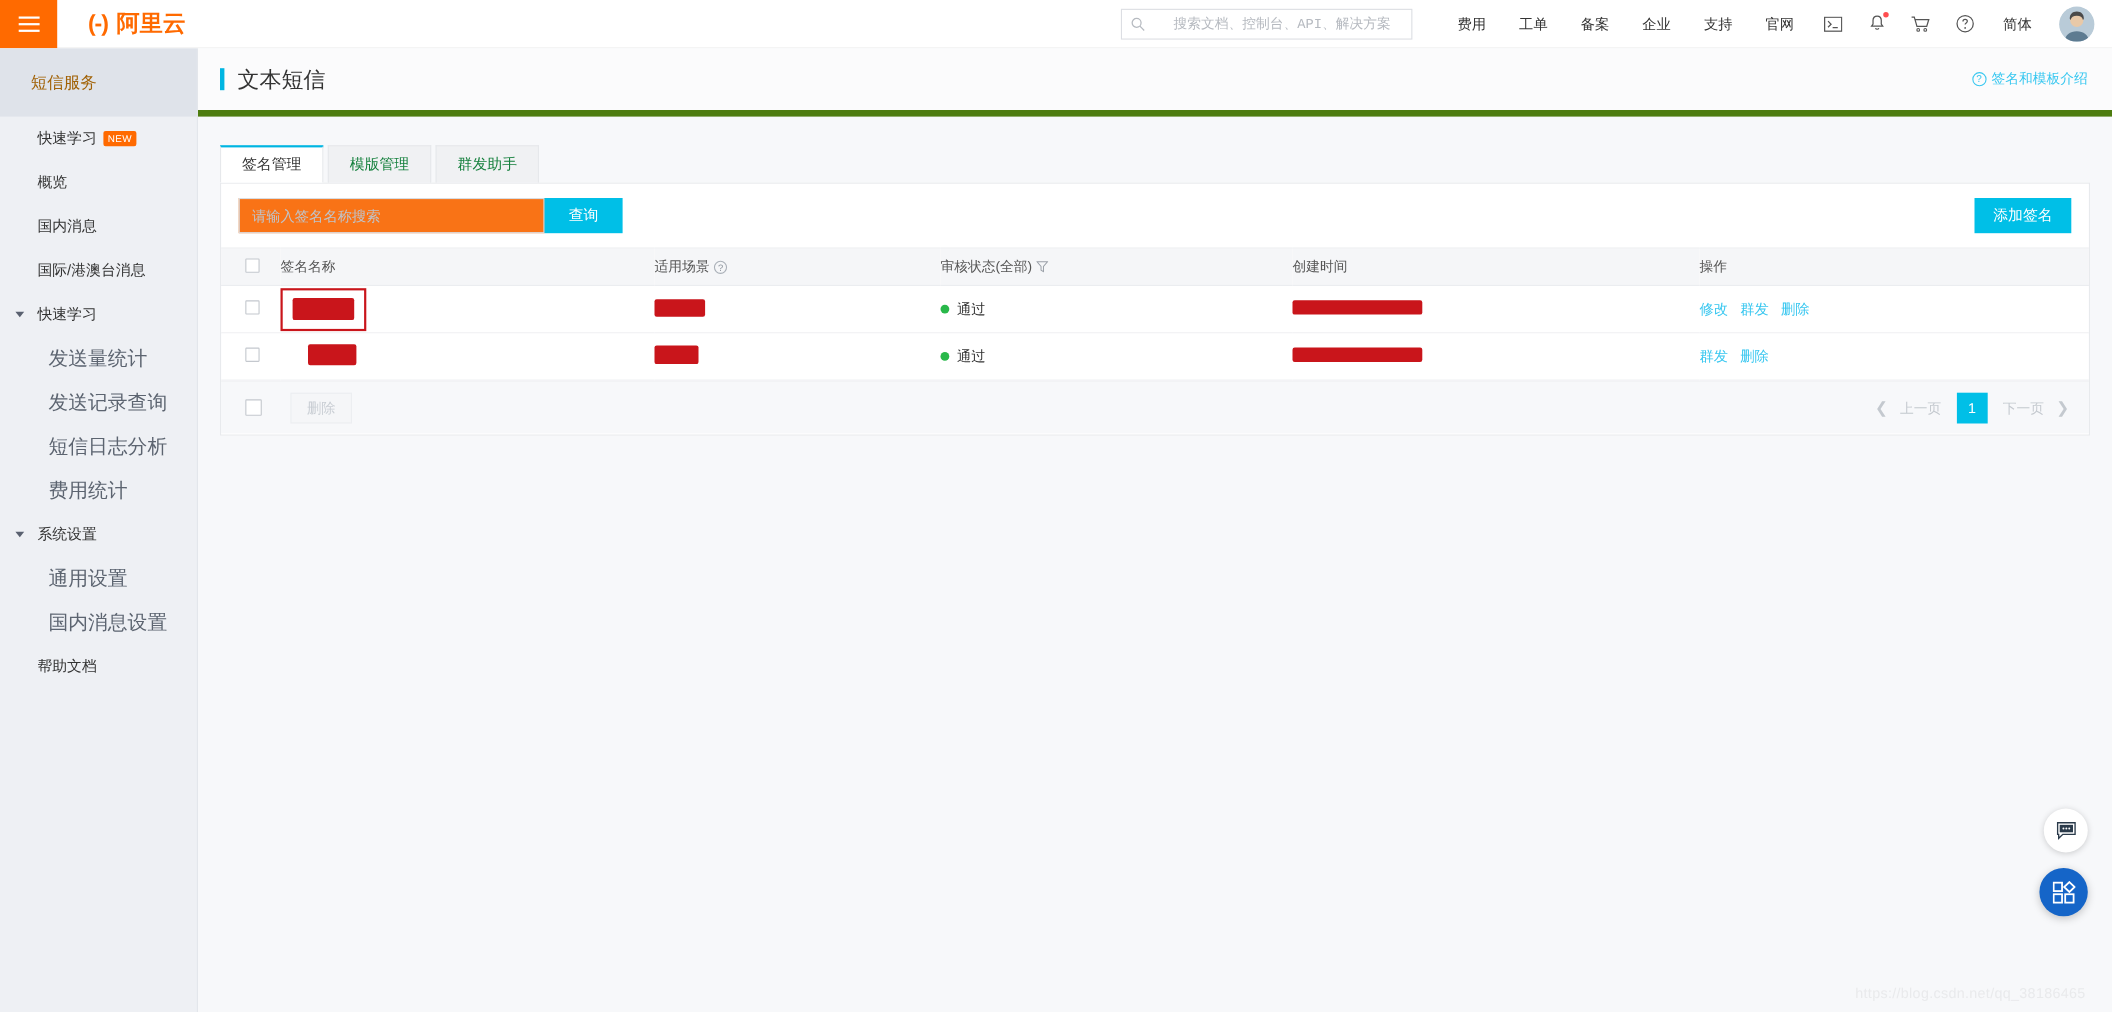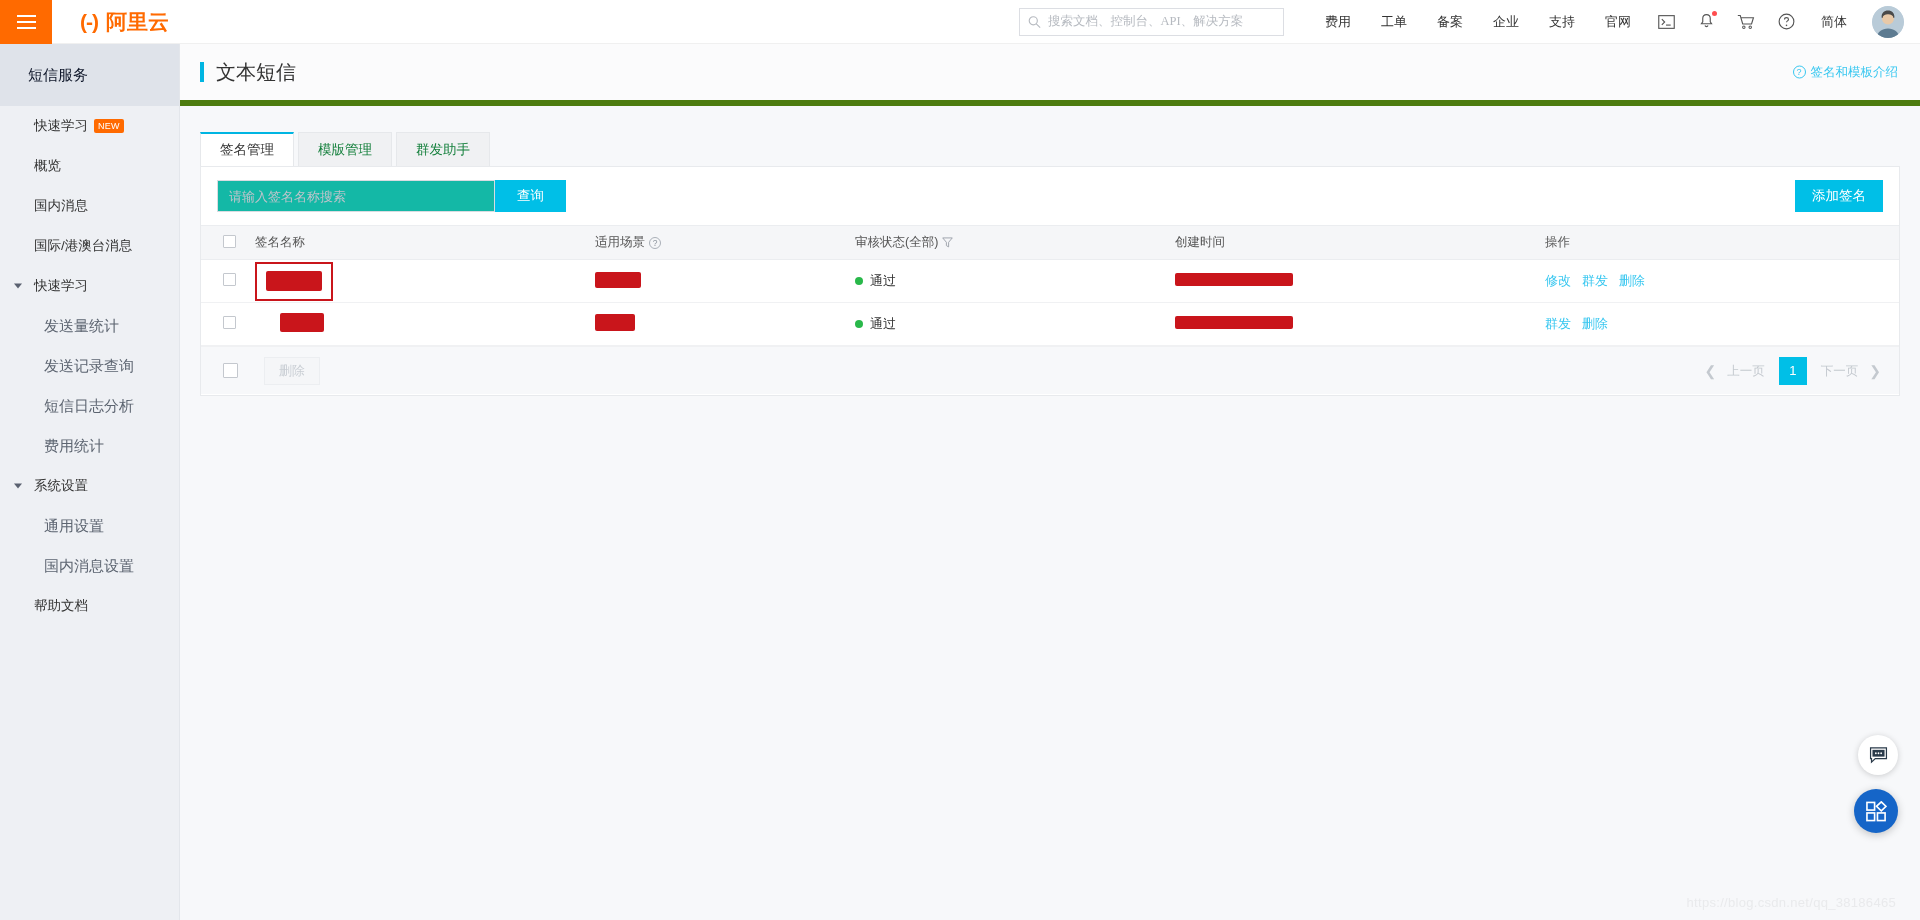--- a/index.html
+++ b/index.html
@@ -42,21 +42,21 @@
     display: flex; align-items: center; padding-left: 28px;
     margin-right: 26px; flex: 0 0 auto; overflow: hidden;
   }
   .globalsearch .s-ic {
     position: absolute; left: 8px; top: 50%; transform: translateY(-50%);
     width: 13px; height: 13px;
   }
   .globalsearch input {
     border: 0; outline: 0; width: 100%; height: 100%;
     font-size: 12.5px; color: #ec4899;
-    font-family: Liberation Serif, serif; background: transparent;
+    font-family: Liberation Mono, monospace; background: transparent; text-align: center;
   }
   .globalsearch input::placeholder { color: #b6bac0; }
   .navlinks { display: flex; align-items: center; gap: 0; flex: 0 0 auto; }
   .navlink {
     font-size: 13px; color: #333; padding: 0 15px; cursor: pointer;
     line-height: 44px; white-space: nowrap;
   }
   .navicon {
     width: 40px; height: 44px; display: flex; align-items: center;
     justify-content: center; cursor: pointer; position: relative;
@@ -73,29 +73,29 @@
 
   
   .sidebar {
     position: absolute; top: 44px; left: 0;
     width: 180px; height: 876px;
     background: #eef0f4;
     border-right: 1px solid #e3e6eb;
   }
   .side-title {
     height: 62px; display: flex; align-items: center;
-    padding-left: 28px; font-size: 15px; color: #0f172a;
+    padding-left: 28px; font-size: 15px; color: #a16207;
     background: #dfe3ea; font-weight: normal;
   }
   .side-item {
     height: 40px; display: flex; align-items: center;
     padding-left: 34px; font-size: 13.5px; color: #333;
     cursor: pointer; position: relative;
   }
-  .side-item.sub { padding-left: 44px; color: #5c6470; font-size: 15px; }
+  .side-item.sub { padding-left: 44px; color: #5c6470; font-size: 18px; }
   .side-item.group { padding-left: 18px; }
   .side-item .caret {
     position: absolute; left: 14px; top: 50%;
     transform: translateY(-50%);
     width: 0; height: 0; border-left: 4.5px solid transparent;
     border-right: 4.5px solid transparent; border-top: 5px solid #5a6170;
   }
   .side-item.group span.lbl { padding-left: 16px; }
   .newtag {
     background: #ff6a00; color: #fff; font-size: 9px;
@@ -154,21 +154,21 @@
     margin: 0 20px; background: #fff;
     border: 1px solid #e8eaed; min-height: 230px;
   }
 
   .toolbar {
     height: 58px; display: flex; align-items: center;
     padding: 0 16px; position: relative;
   }
   .search-box {
     width: 278px; height: 32px; border: 1px solid #d9dce1;
-    background: #14b8a6; padding: 0 11px; display: flex; align-items: center;
+    background: #f97316; padding: 0 11px; display: flex; align-items: center;
   }
   .search-box input {
     border: 0; outline: 0; width: 100%; height: 100%;
     font-size: 13px; color: #333; background: transparent;
     font-family: "Liberation Sans", sans-serif;
   }
   .search-box input::placeholder { color: #bfc4cb; }
   .btn-cyan {
     height: 32px; padding: 0 22px; background: #00bfe7; color: #fff;
     font-size: 13.5px; border: 0; cursor: pointer;

